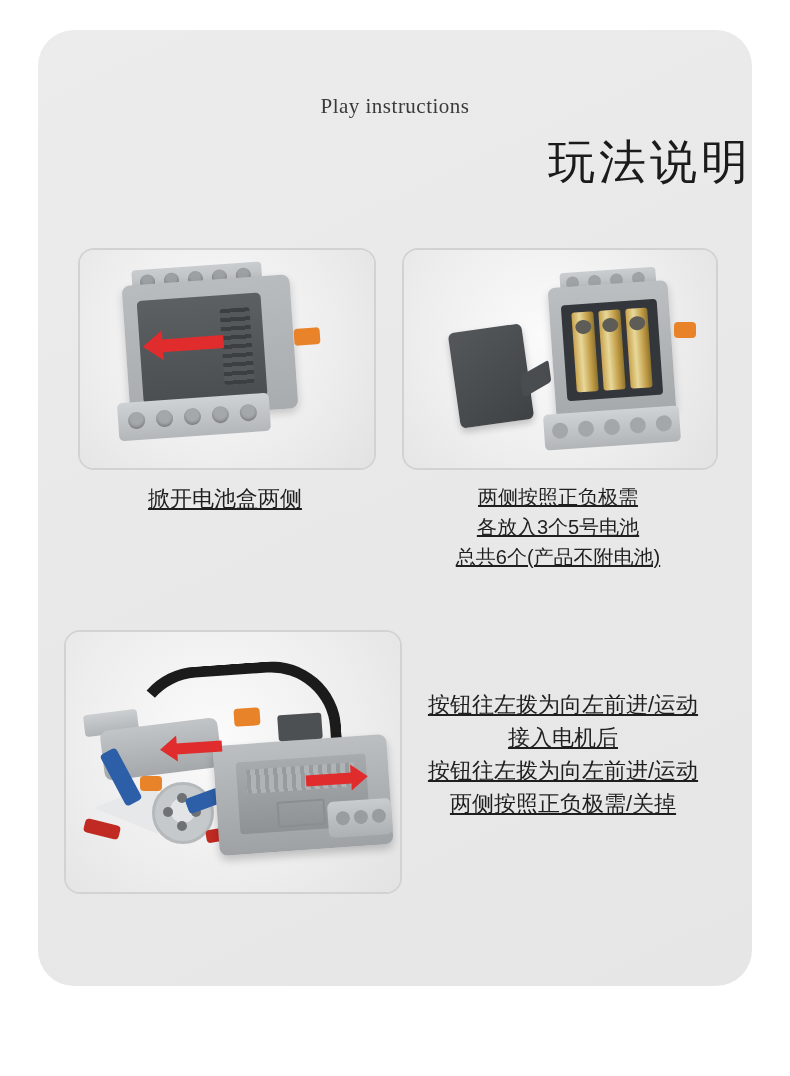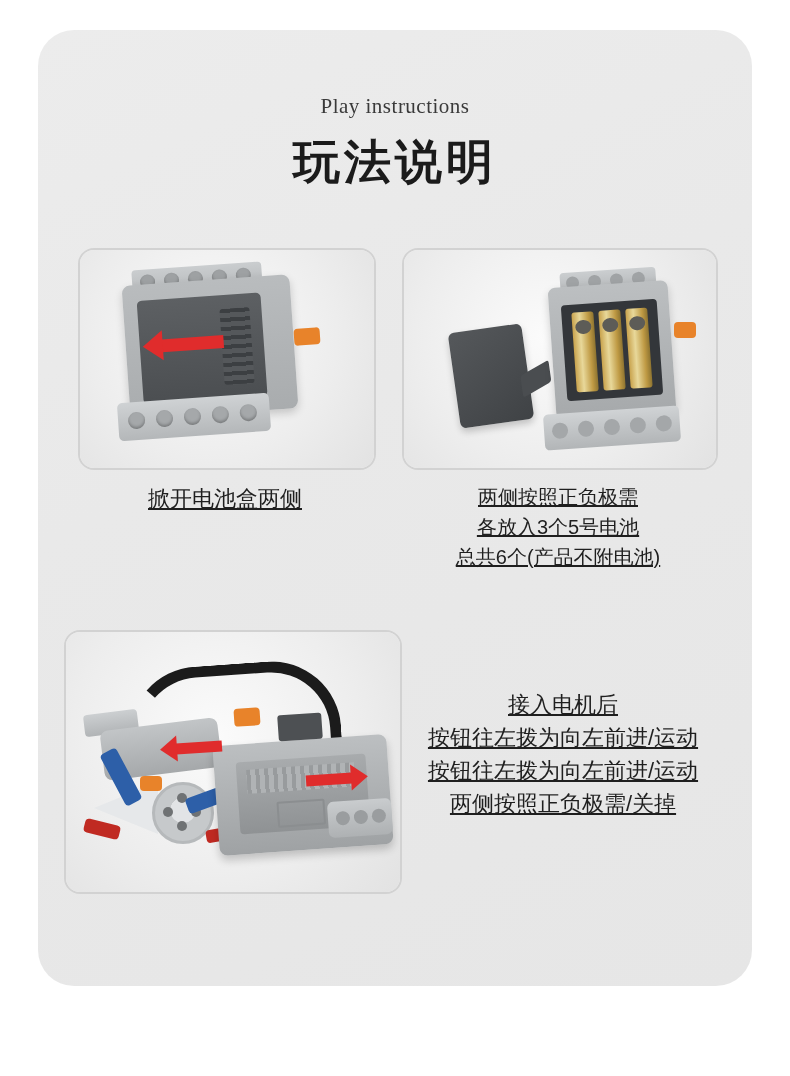--- a/index.html
+++ b/index.html
@@ -44,23 +44,24 @@
     margin-top: 64px;
     font-size: 21px;
     letter-spacing: 0.5px;
     color: #3a3a3a;
     font-family: "Liberation Serif", serif;
   }
 
   .title {
     margin-top: 12px;
     font-size: 47px;
-    font-weight: bold;
+    font-weight: normal;
     color: #1b1b1b;
     letter-spacing: 4px;
+    text-align: right;
   }
 
   
   .frame {
     position: absolute;
     border: 2px solid #d2d2d2;
     border-radius: 16px;
     background: #f3f3f3;
     overflow: hidden;
   }
@@ -634,20 +635,20 @@
 
     <div class="cap cap-1">掀开电池盒两侧</div>
 
     <div class="cap cap-2">
       <span style="display:block">两侧按照正负极需</span>
       <span style="display:block">各放入3个5号电池</span>
       <span style="display:block">总共6个(产品不附电池)</span>
     </div>
 
     <div class="cap cap-3">
+      <span class="line-big">按钮往左拨为向左前进/运动</span>
       <span class="line-big">接入电机后</span>
-      <span class="line-big">按钮往左拨为向左前进/运动</span>
       <span class="line-big">按钮往左拨为向左前进/运动</span>
       <span class="line-big">两侧按照正负极需/关掉</span>
     </div>
 
   </div>
 </div>
 
 </body></html>

